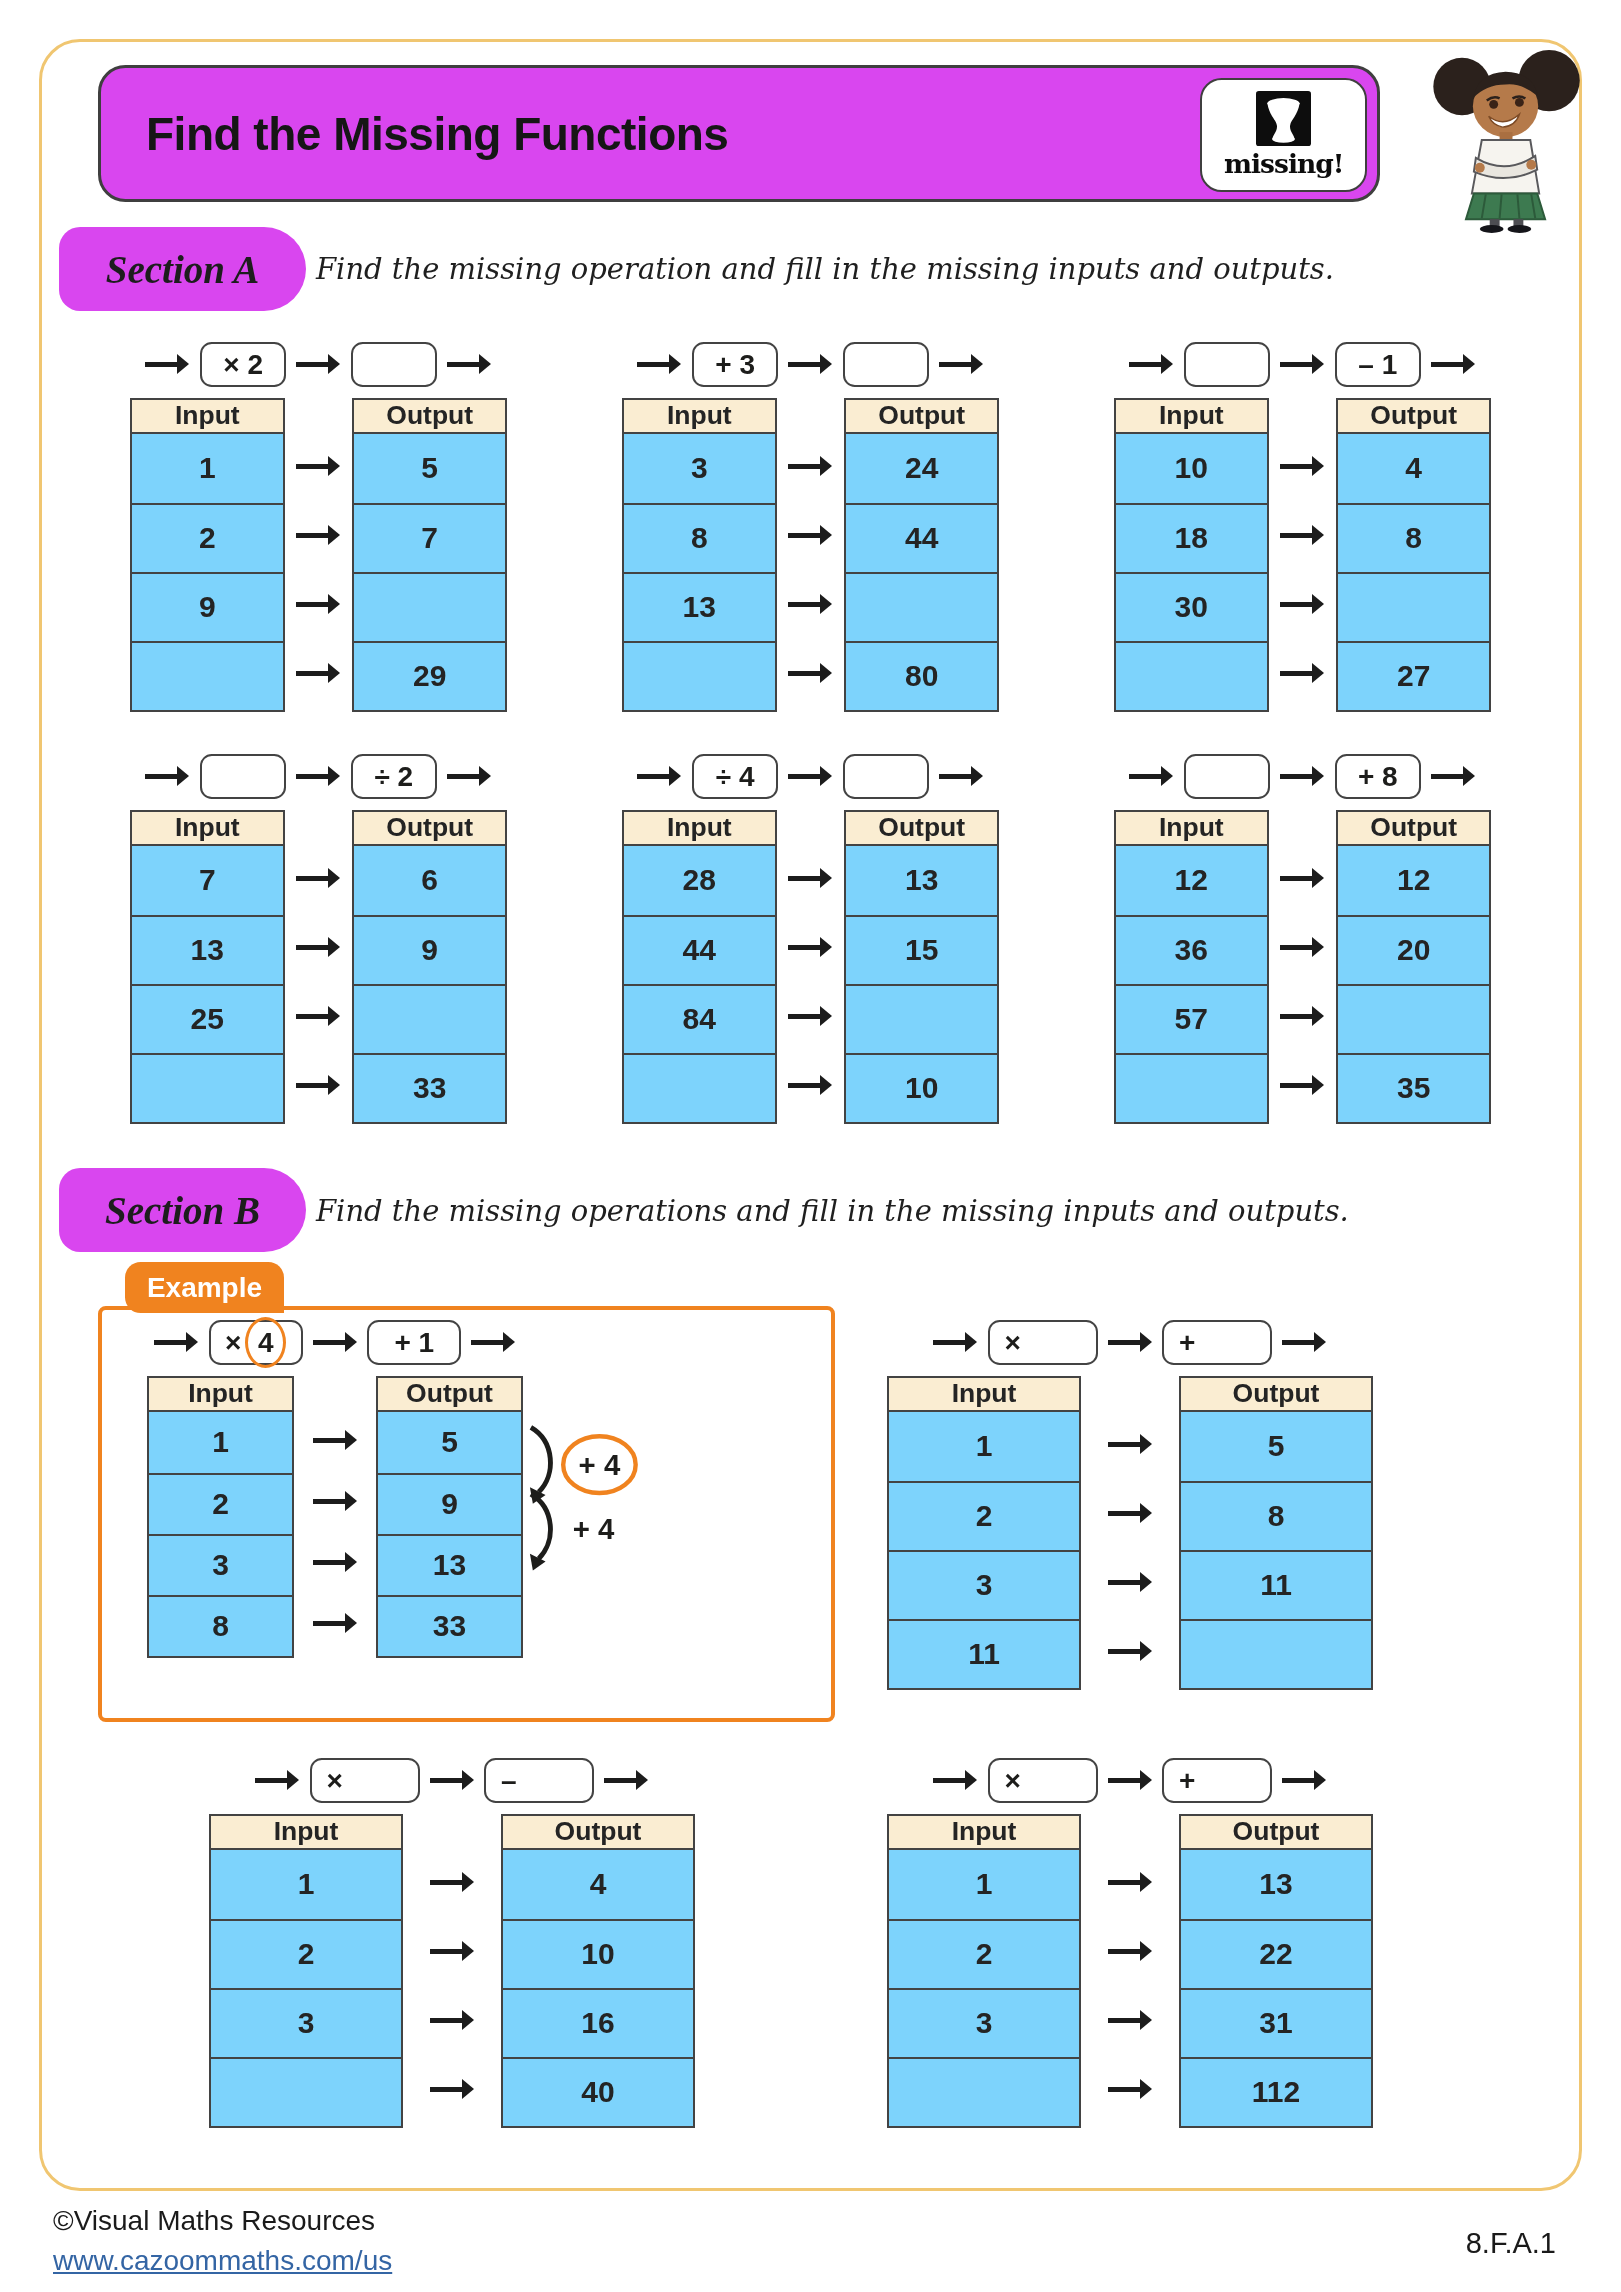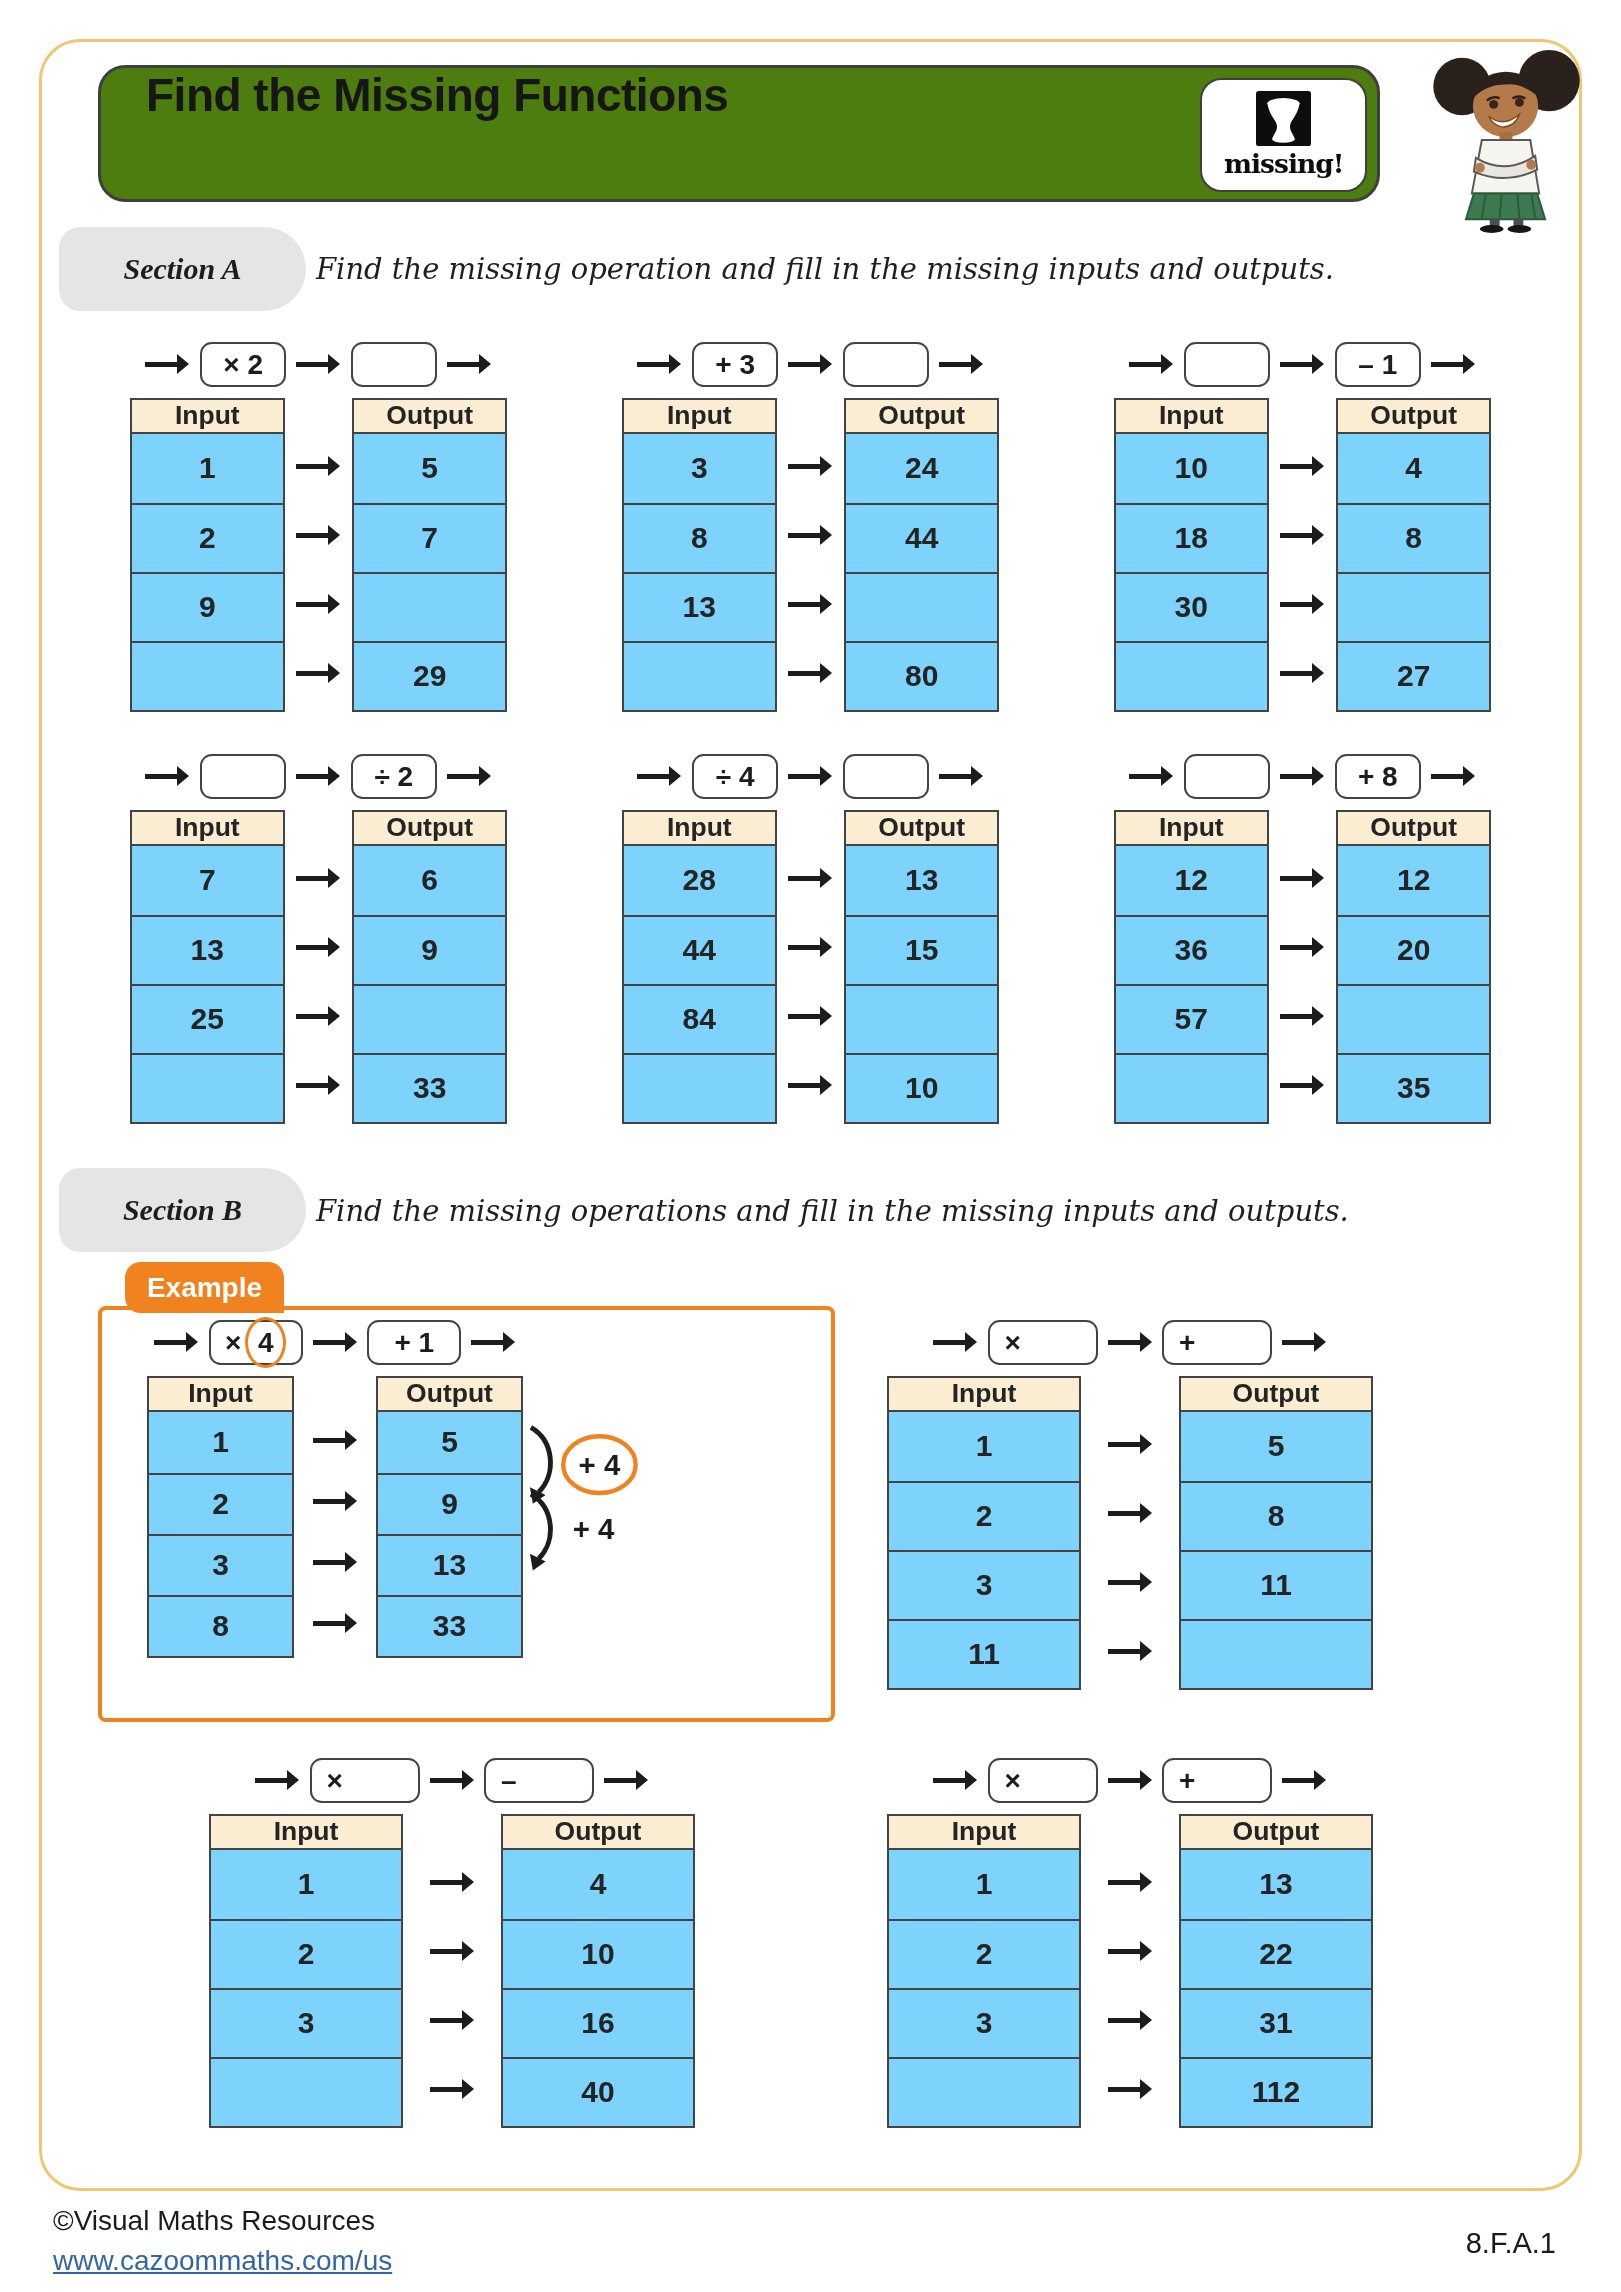--- a/index.html
+++ b/index.html
@@ -4,33 +4,33 @@
 <style>
   * { box-sizing: border-box; margin: 0; padding: 0; }
   body { background:#ffffff; font-family:"Liberation Sans", sans-serif; }
   .page { position:relative; width:1621px; height:2293px; background:#ffffff; overflow:hidden; }
 
   .page-frame { position:absolute; left:39px; top:39px; width:1543px; height:2152px;
     border:3.9px solid #F0C671; border-radius:41px; background:transparent; }
 
   
   .title-box { position:absolute; left:98px; top:65px; width:1282px; height:137px;
-    background:#4d7c0f; border:3.4px solid #3f3f3f; border-radius:27.4px;
-    display:flex; z-index:2; }
+    background:#d946ef; border:3.4px solid #3f3f3f; border-radius:27.4px;
+    display:flex; align-items:center; z-index:2; }
   .title-box h1 { font-size:46px; font-weight:bold; color:#161616; margin-left:45px; letter-spacing:-0.5px; }
   .logo-box { position:absolute; right:9.8px; top:9.8px; width:167px; height:114px;
     background:#ffffff; border:2.9px solid #3f3f3f; border-radius:21.6px;
     display:flex; flex-direction:column; align-items:center; justify-content:center; gap:2px; }
   .brand { font-family:"DejaVu Serif", serif; font-weight:bold; font-size:26.5px; color:#0d0d0d; letter-spacing:-1px; }
   .character { position:absolute; left:1409px; top:45px; z-index:3; }
 
   
-  .section-label { position:absolute; left:59px; width:247px; height:84px; background:#e5e5e5;
+  .section-label { position:absolute; left:59px; width:247px; height:84px; background:#d946ef;
     border-radius:21.6px 43px 43px 21.6px; display:flex; align-items:center; justify-content:center;
-    font-family:"Liberation Serif", serif; font-weight:bold; font-style:italic; font-size:30px; color:#1d1d1d; }
+    font-family:"Liberation Serif", serif; font-weight:bold; font-style:italic; font-size:39px; color:#1d1d1d; }
   .sa { top:227px; } .sb { top:1168px; }
   .instruction { position:absolute; left:316px; font-family:"DejaVu Serif", serif; font-style:italic;
     font-size:29px; color:#1f1f1f; line-height:37px; }
   .ia { top:251px; } .ib { top:1193px; }
 
   
   .arrow { position:relative; width:45px; height:20.6px; flex:0 0 auto; }
   .arrow::before { content:""; position:absolute; left:0; top:7.8px; width:33px; height:4.9px; background:#1c1c1c; }
   .arrow::after { content:""; position:absolute; left:32px; top:0;
     border-left:12.7px solid #1c1c1c; border-top:10.3px solid transparent; border-bottom:10.3px solid transparent; }

